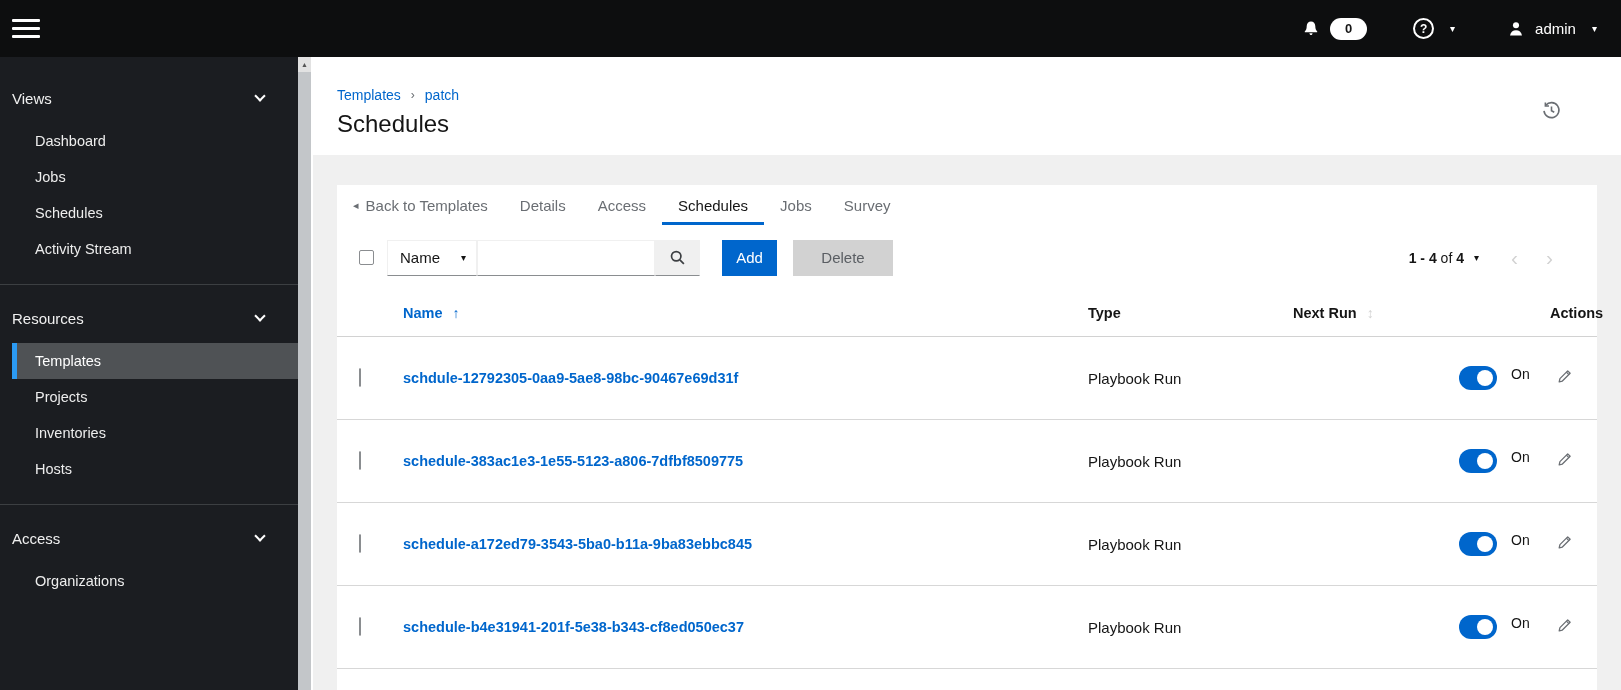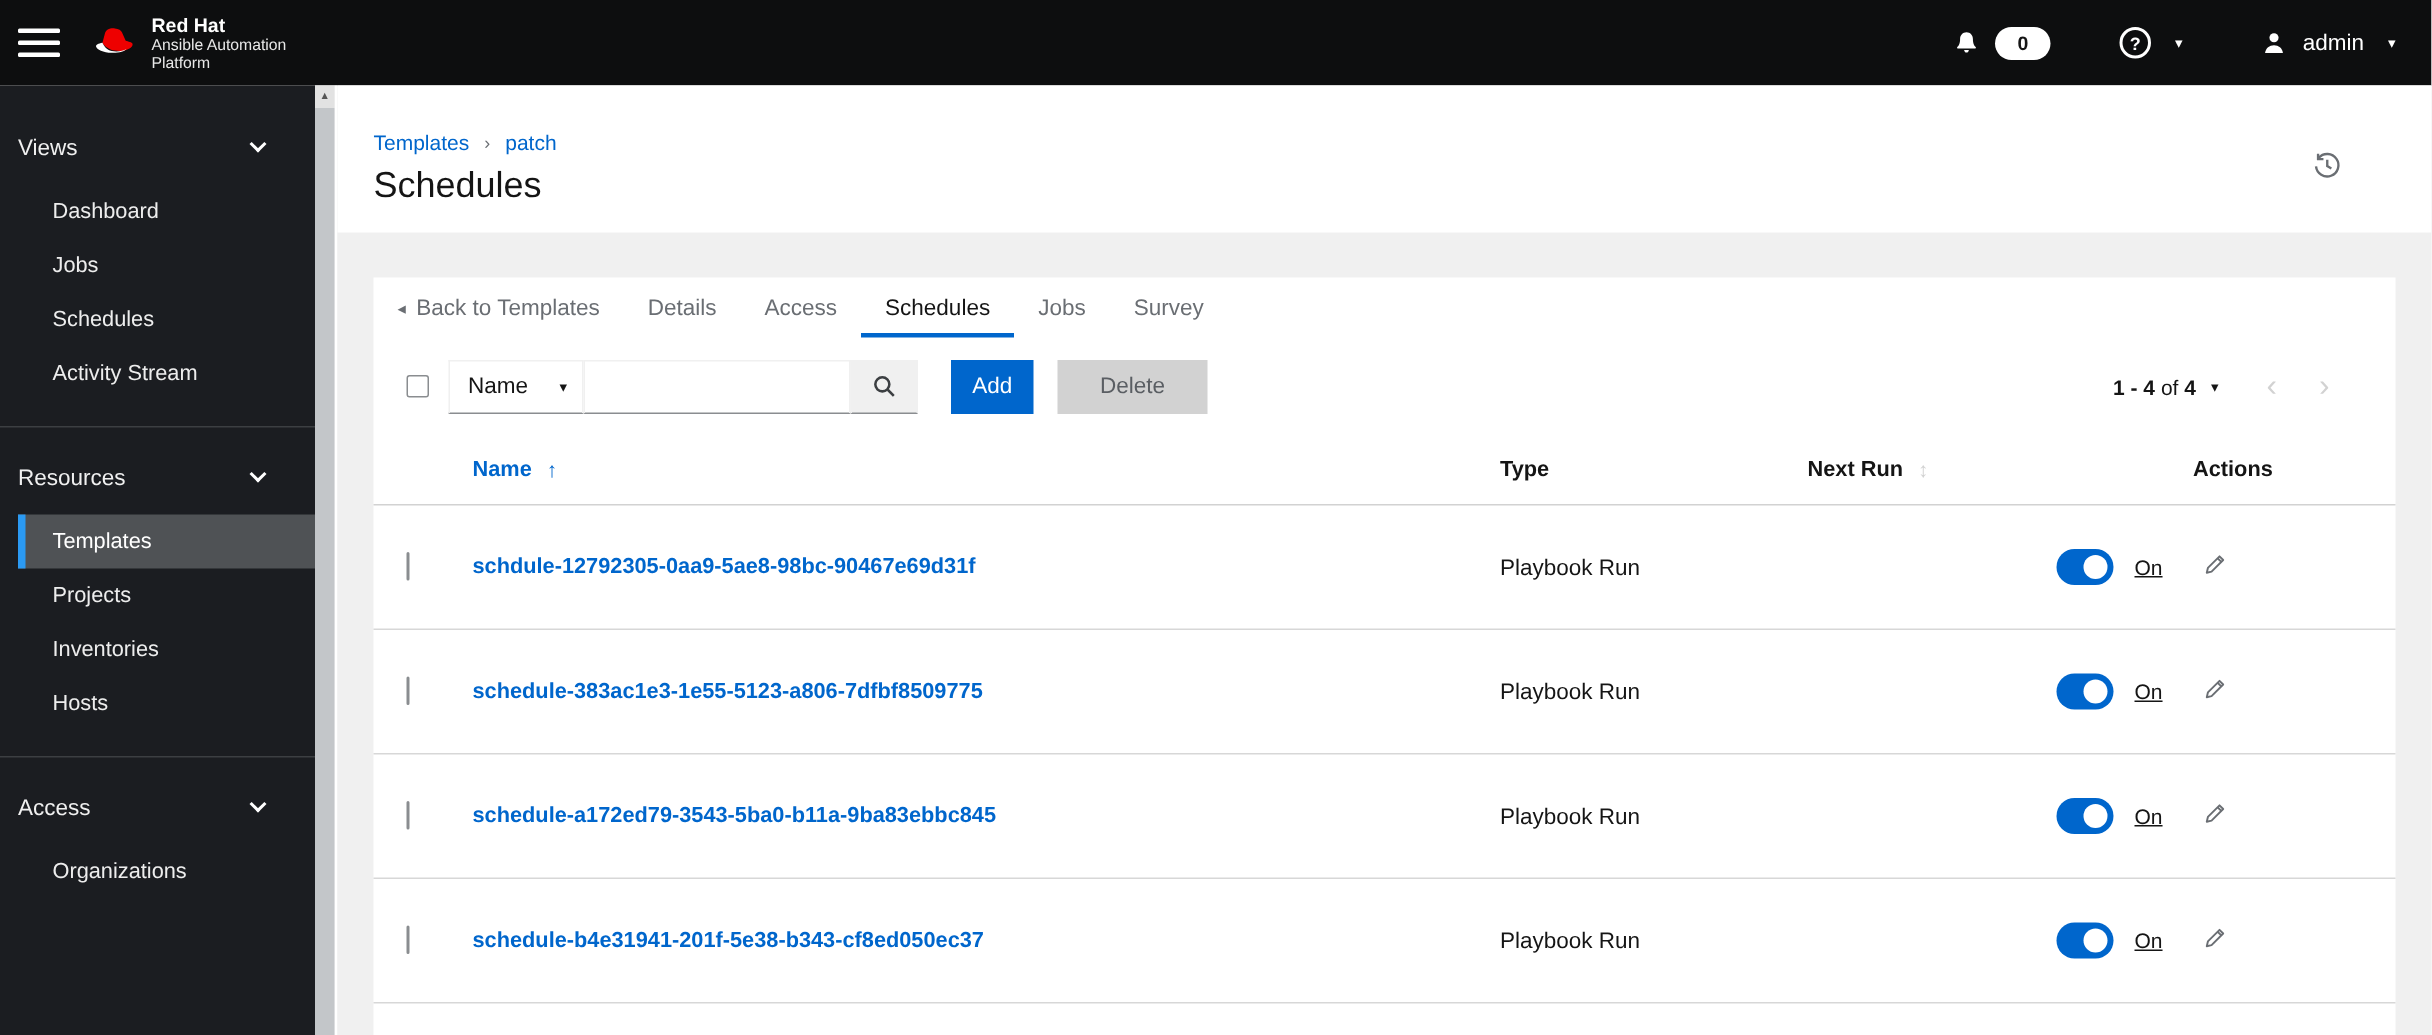--- a/index.html
+++ b/index.html
@@ -22,21 +22,21 @@
   .help-wrap { display:flex; align-items:center; margin-left:46px; }
   .help-circle { width:21px; height:21px; border:2px solid #fff; border-radius:50%; color:#fff; font-size:12px; font-weight:bold; display:flex; align-items:center; justify-content:center; }
   .caret { color:#fff; font-size:10px; margin-left:16px; }
   .user-wrap { display:flex; align-items:center; margin-left:52px; }
   .username { color:#fff; font-size:15px; margin-left:10px; }
 
   
   .app-body { flex:1; display:flex; min-height:0; }
 
   
-  .sidebar { width:210px; background:#1b1d21; flex:0 0 auto; padding-top:30px; overflow:hidden; }
+  .sidebar { width:298px; background:#1b1d21; flex:0 0 auto; padding-top:30px; overflow:hidden; }
   .nav-group-head { display:flex; align-items:center; justify-content:space-between; padding:0 34px 0 12px; color:#f0f0f0; font-size:15px; height:22px; cursor:pointer; }
   .chev-down { width:8px; height:8px; border-right:2px solid #fff; border-bottom:2px solid #fff; transform:rotate(45deg); margin-top:-4px; }
   .nav-items { margin-top:14px; }
   .nav-item { height:36px; display:flex; align-items:center; padding-left:35px; color:#ededed; font-size:14.5px; cursor:pointer; }
   .nav-item.selected { background:#4f5255; border-left:5px solid #2b9af3; margin-left:12px; padding-left:18px; color:#fff; }
   .nav-divider { border:none; border-top:1px solid #3c3f42; margin:17px 0 22px 0; }
 
   
   .scrollstrip { width:15px; background:#ebebeb; flex:0 0 auto; display:flex; flex-direction:column; border-right:2px solid #fff; }
   .scroll-arrow { height:15px; display:flex; align-items:center; justify-content:center; font-size:7px; color:#555; background:#e2e2e2; cursor:pointer; }
@@ -83,48 +83,37 @@
   .thead { height:47px; border-bottom:1px solid #d2d2d2; flex:0 0 auto; font-size:14.5px; font-weight:bold; }
   .th { padding-left:16px; display:flex; align-items:center; gap:10px; }
   .th-name { padding-left:18px; color:#0066cc; cursor:pointer; }
   .sort-asc { color:#0066cc; font-size:14px; }
   .sort-both { color:#d2d2d2; font-size:14px; cursor:pointer; }
   .row { height:83px; border-bottom:1px solid #d7d7d7; flex:0 0 auto; }
   .cell-check { padding-left:22px; }
   .cell-name { padding-left:18px; }
   .row-link { color:#0066cc; font-size:14.5px; font-weight:600; text-decoration:none; cursor:pointer; }
   .cell-type { padding-left:16px; font-size:15px; color:#151515; }
-  .cell-toggle { padding-left:16px; display:flex; align-items:center; gap:14px;text-decoration:underline; }
+  .cell-toggle { padding-left:16px; display:flex; align-items:flex-start; gap:14px; }
   .toggle { width:38px; height:24px; background:#0066cc; border-radius:12px; position:relative; cursor:pointer; flex:0 0 auto; }
   .toggle .knob { position:absolute; right:4px; top:4px; width:16px; height:16px; background:#fff; border-radius:50%; }
   .toggle-label { font-size:14px; }
   .cell-actions { padding-left:20px; }
   .edit-btn { background:none; border:none; cursor:pointer; padding:2px; }
 </style>
 </head>
 <body>
 
 <div class="app">
 
   <header class="masthead">
     <div class="burger">
       <span></span>
         <span></span>
         <span></span>
-    </div>
-    <div class="brand">
-      <svg width="31" height="24" viewBox="0 0 32 24">
-        <path fill="#ee0000" d="M27.2 12.1c.3 1.2-.5 2.3-2.1 3.3-2.5 1.5-6.6 2.3-10.2 1.5-3.9-.9-7.2-3.1-8.4-5.5l1.7-6.3C8.9 2.6 11.4 1.3 15 1.6c2.8.2 4.3 1.3 4.9 2.7l2.6 5.8c1.7.6 4.4 1 4.7 2z"></path>
-        <path fill="#ffffff" d="M6.5 11.4c-2.9.6-4.6 1.4-4.4 2.6.3 2 5.1 4.2 10.7 4.4 4.9.2 8.9-1 10.3-2.6-2.5 1.4-6.5 2.2-10.1 1.4-3.8-.9-5.4-3.4-6.5-5.8z"></path>
-      </svg>
-      <div class="brand-text">
-        <div class="brand-line1">Red Hat</div>
-        <div class="brand-line2">Ansible Automation</div>
-        <div class="brand-line3">Platform</div>
-      </div>
     </div>
     <div class="mast-right">
       <span class="bell">
         <svg width="18" height="18" viewBox="0 0 16 16">
           <path fill="#fff" d="M8 1.4c-2.2 0-3.8 1.7-3.8 4 0 2.9-.8 3.9-1.7 4.8-.2.2-.1.7.3.7h10.4c.4 0 .5-.5.3-.7-.9-.9-1.7-1.9-1.7-4.8 0-2.3-1.6-4-3.8-4z"></path>
           <path fill="#fff" d="M6.6 11.8c.1.9.7 1.6 1.4 1.6s1.3-.7 1.4-1.6z"></path>
         </svg>
       </span>
       <span class="badge">0</span>
       <span class="help-wrap">

